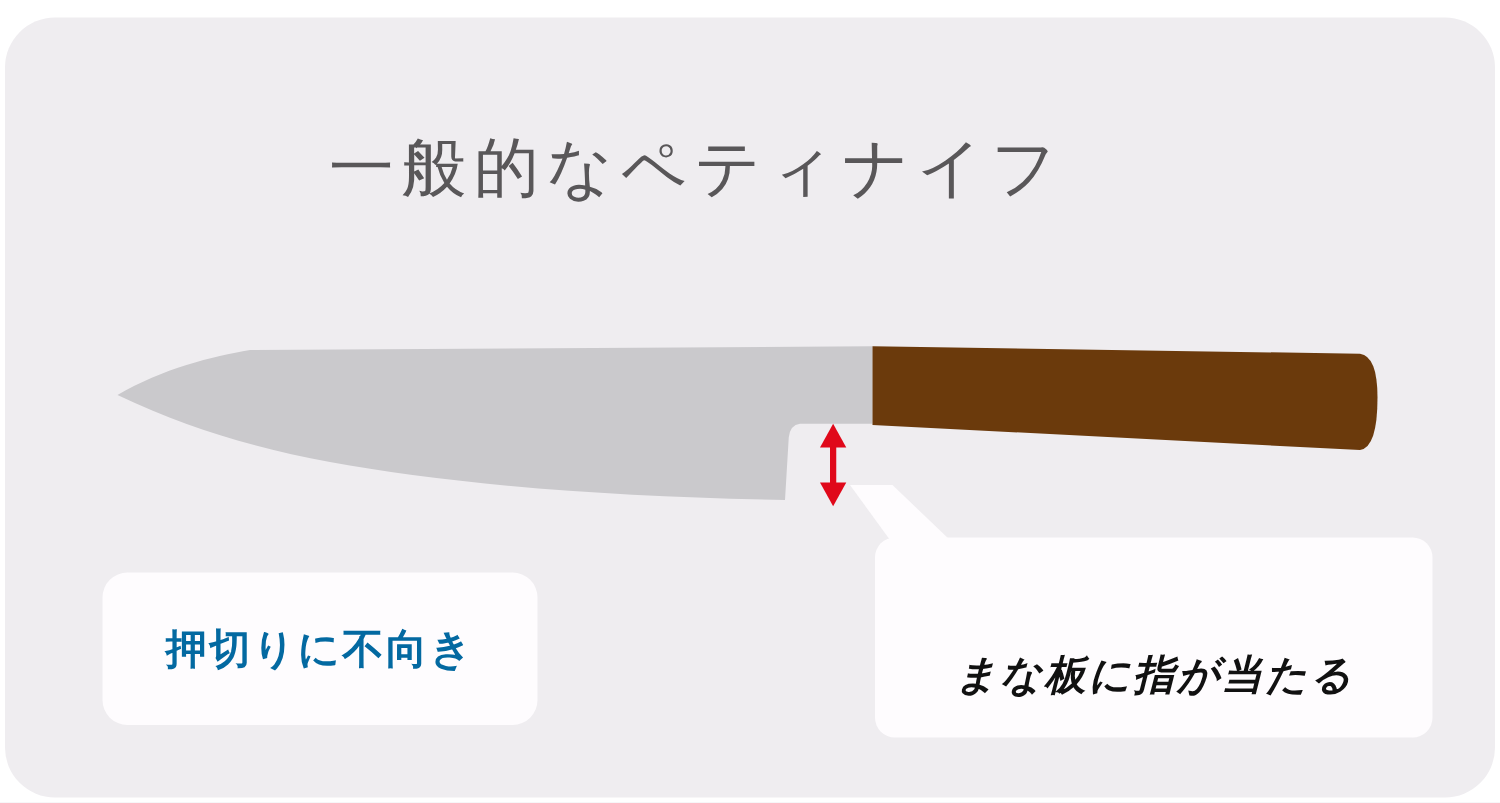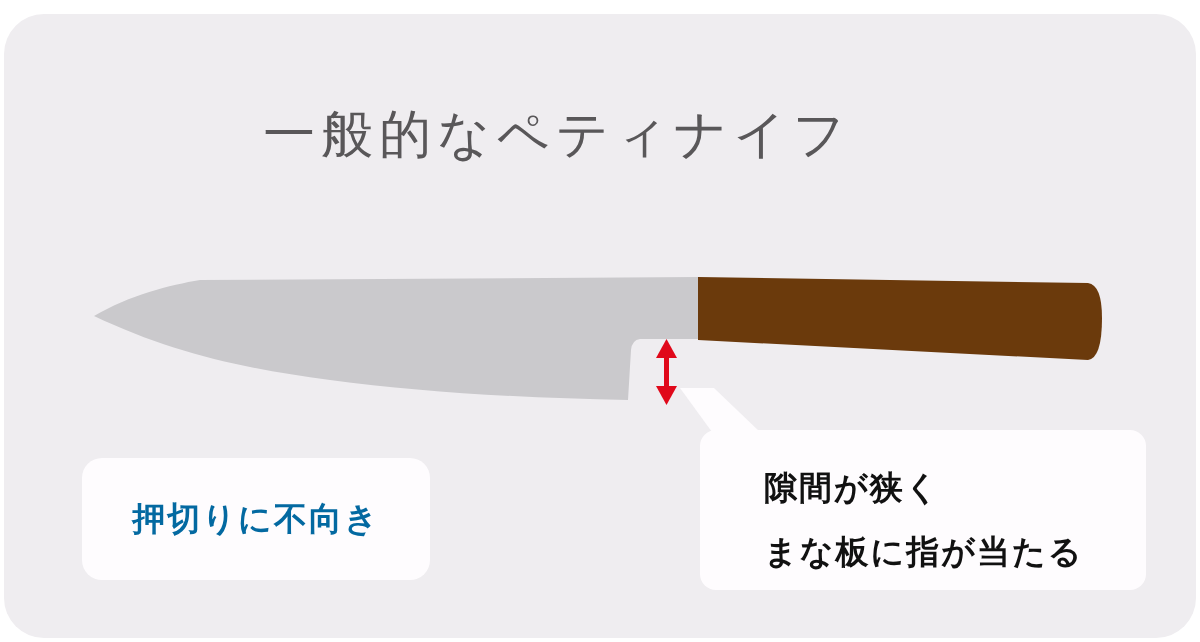--- a/index.html
+++ b/index.html
@@ -27,21 +27,21 @@
     }
     .callout-right {
       position: absolute; left: 700px; top: 430px; width: 446px; height: 160px;
       background: #fefcfe; border-radius: 16px;
     }
     .callout-right .line {
       position: absolute; left: 64px; font-size: 33px; color: #111; font-weight: bold; letter-spacing: 2px;
       white-space: nowrap;
     }
     .callout-right .l1 { top: 36px; }
-    .callout-right .l2 { top: 100px; }
+    .callout-right .l2 { top: 88px; font-style: italic; }
   </style>
 </head>
 <body>
 
 <div class="panel"></div>
 
 <div class="title">一般的なペティナイフ</div>
 
 <svg class="knife" width="1200" height="642" viewBox="0 0 1200 642">
 
@@ -56,15 +56,14 @@
     <polygon points="666.5,339 656,358 677,358" fill="#e0081a"></polygon>
     <polygon points="666.5,405 656,386 677,386" fill="#e0081a"></polygon>
   </g>
 </svg>
 
 <div class="callout-left">
   <span>押切りに不向き</span>
 </div>
 
 <div class="callout-right">
-  <div class="line l1">隙間が狭く</div>
   <div class="line l2">まな板に指が当たる</div>
 </div>
 
 </body></html>

